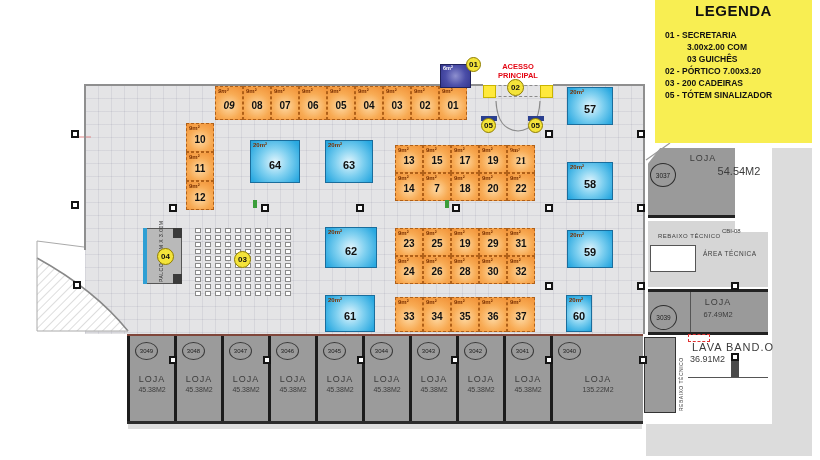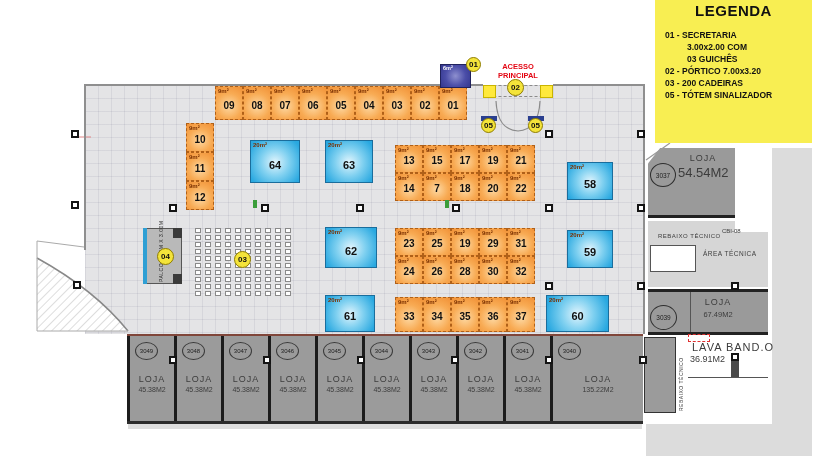--- a/index.html
+++ b/index.html
@@ -257,21 +257,21 @@
       <div class="shop" style="left: 423px; width: 93px;">
         <span class="circ">3040</span>
         <span class="nm">LOJA</span>
         <span class="ar">135.22M2</span>
       </div>
     </div>
 
   <div class="rblock" style="left:648px;top:148px;width:87px;height:70px;background:#9a9a9a;border-bottom:3px solid #222;clip-path:polygon(0 22%,14% 0,100% 0,100% 100%,0 100%)"></div>
   <div class="rcirc" style="left:650px;top:163px;width:24px;height:22px;font-size:6.5px;z-index:7">3037</div>
   <div class="rtxt" style="left:678px;top:153px;width:50px;text-align:center;font-size:9px;letter-spacing:1px;z-index:7">LOJA</div>
-  <div class="rtxt" style="left:678px;top:165px;width:50px;text-align:right;font-size:13px;z-index:7">54.54M2</div>
+  <div class="rtxt" style="left:714px;top:165px;width:50px;text-align:center;font-size:11px;z-index:7">54.54M2</div>
 
   <div class="rblock" style="left:648px;top:221px;width:87px;height:66px;background:#d6d6d6"></div>
   <div class="rblock" style="left:735px;top:232px;width:33px;height:55px;background:#d6d6d6"></div>
   <div class="rtxt" style="left:658px;top:233px;font-size:6px;letter-spacing:.5px;z-index:7">REBAIXO TÉCNICO</div>
   <div class="rtxt" style="left:722px;top:228px;font-size:6px;z-index:7">CBI-08</div>
   <div class="rtxt" style="left:703px;top:250px;font-size:6.5px;letter-spacing:.5px;z-index:7">ÁREA TÉCNICA</div>
   <div class="rblock" style="left:650px;top:245px;width:46px;height:27px;background:#fff;border:1px solid #555;z-index:7"></div>
 
   <div class="rblock" style="left:648px;top:289px;width:120px;height:46px;background:#9a9a9a;border-top:3px solid #222;border-bottom:3px solid #222"></div>
   <div class="rblock" style="left:690px;top:292px;width:1px;height:40px;background:#555;z-index:7"></div>
@@ -292,21 +292,21 @@
     <div class="lines" id="legend-lines">
         <div class="ln">01 - SECRETARIA</div>
         <div class="ln ind">3.00x2.00 COM</div>
         <div class="ln ind">03 GUICHÊS</div>
         <div class="ln">02 - PÓRTICO 7.00x3.20</div>
         <div class="ln">03 - 200 CADEIRAS</div>
         <div class="ln">05 - TÓTEM SINALIZADOR</div>
       </div>
   </div>
 
-<div class="booth orange" style="left: 215px; top: 86px; width: 28px; height: 34px;">
+<div class="booth orange" style="left: 215px; top: 86px; width: 28px; height: 34px; font-style: italic;">
       <span class="area">9m²</span>
       <span class="num">09</span>
     </div>
     <div class="booth orange" style="left: 243px; top: 86px; width: 28px; height: 34px;">
       <span class="area">9m²</span>
       <span class="num">08</span>
     </div>
     <div class="booth orange" style="left: 271px; top: 86px; width: 28px; height: 34px;">
       <span class="area">9m²</span>
       <span class="num">07</span>
@@ -356,21 +356,21 @@
       <span class="num">15</span>
     </div>
     <div class="booth orange" style="left: 451px; top: 145px; width: 28px; height: 28px;">
       <span class="area">9m²</span>
       <span class="num">17</span>
     </div>
     <div class="booth orange" style="left: 479px; top: 145px; width: 28px; height: 28px;">
       <span class="area">9m²</span>
       <span class="num">19</span>
     </div>
-    <div class="booth orange" style="left: 507px; top: 145px; width: 28px; height: 28px;">
+    <div class="booth orange" style="left: 507px; top: 145px; width: 28px; height: 28px; font-family: Liberation Serif, serif;">
       <span class="area">9m²</span>
       <span class="num">21</span>
     </div>
     <div class="booth orange" style="left: 395px; top: 173px; width: 28px; height: 28px;">
       <span class="area">9m²</span>
       <span class="num">14</span>
     </div>
     <div class="booth orange" style="left: 423px; top: 173px; width: 28px; height: 28px;">
       <span class="area">9m²</span>
       <span class="num">7</span>
@@ -440,29 +440,33 @@
       <span class="num">35</span>
     </div>
     <div class="booth orange" style="left: 479px; top: 297px; width: 28px; height: 35px;">
       <span class="area">9m²</span>
       <span class="num">36</span>
     </div>
     <div class="booth orange" style="left: 507px; top: 297px; width: 28px; height: 35px;">
       <span class="area">9m²</span>
       <span class="num">37</span>
     </div>
+    <div class="booth blue" style="left: 567px; top: 87px; width: 46px; height: 38px;">
+      <span class="area">20m²</span>
+      <span class="num">57</span>
+    </div>
     <div class="booth blue" style="left: 567px; top: 162px; width: 46px; height: 38px;">
       <span class="area">20m²</span>
       <span class="num">58</span>
     </div>
     <div class="booth blue" style="left: 567px; top: 230px; width: 46px; height: 38px;">
       <span class="area">20m²</span>
       <span class="num">59</span>
     </div>
-    <div class="booth blue" style="left: 546px; top: 295px; width: 63px; height: 37px;">
+    <div class="booth blue" style="left: 566px; top: 295px; width: 26px; height: 37px;">
       <span class="area">20m²</span>
       <span class="num">60</span>
     </div>
     <div class="booth blue" style="left: 325px; top: 295px; width: 50px; height: 37px;">
       <span class="area">20m²</span>
       <span class="num">61</span>
     </div>
     <div class="booth blue" style="left: 325px; top: 227px; width: 52px; height: 41px;">
       <span class="area">20m²</span>
       <span class="num">62</span>

